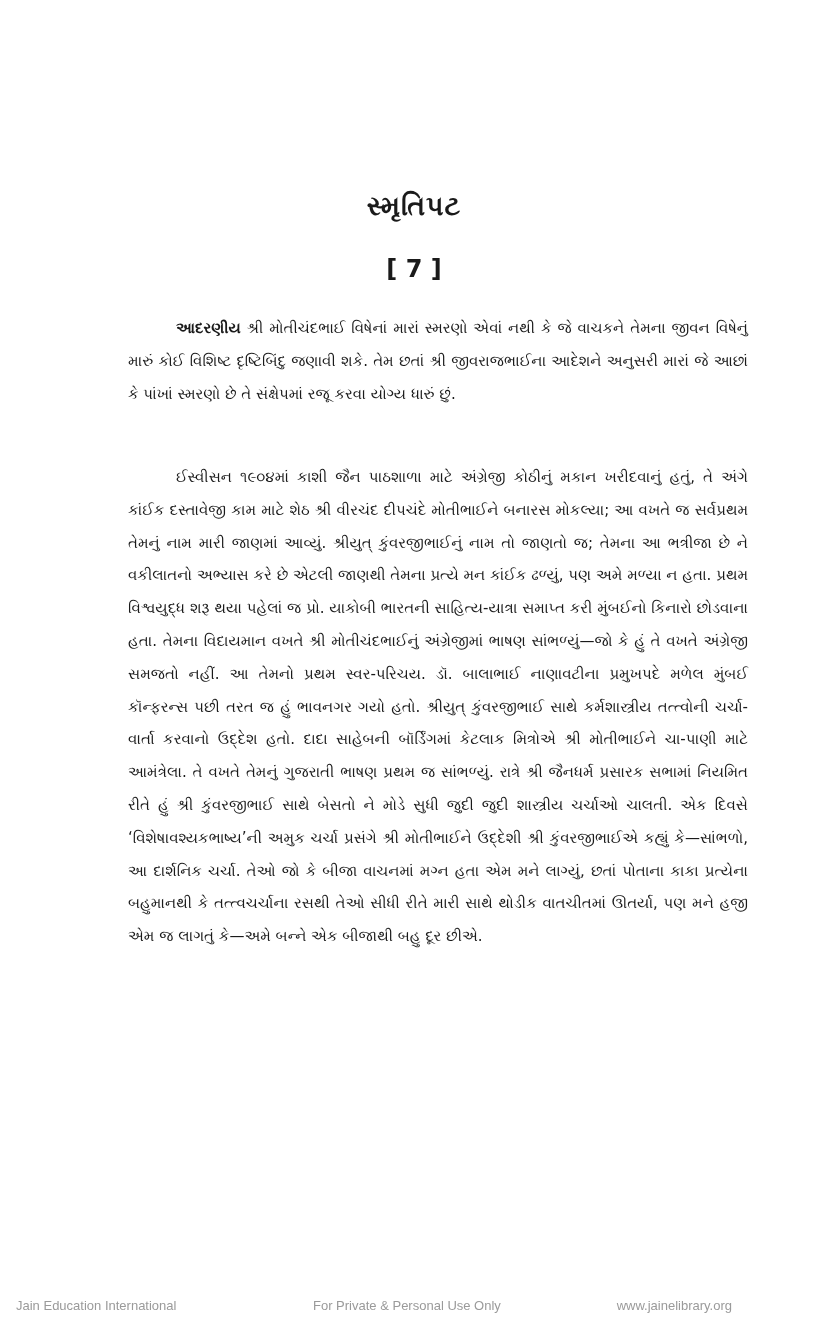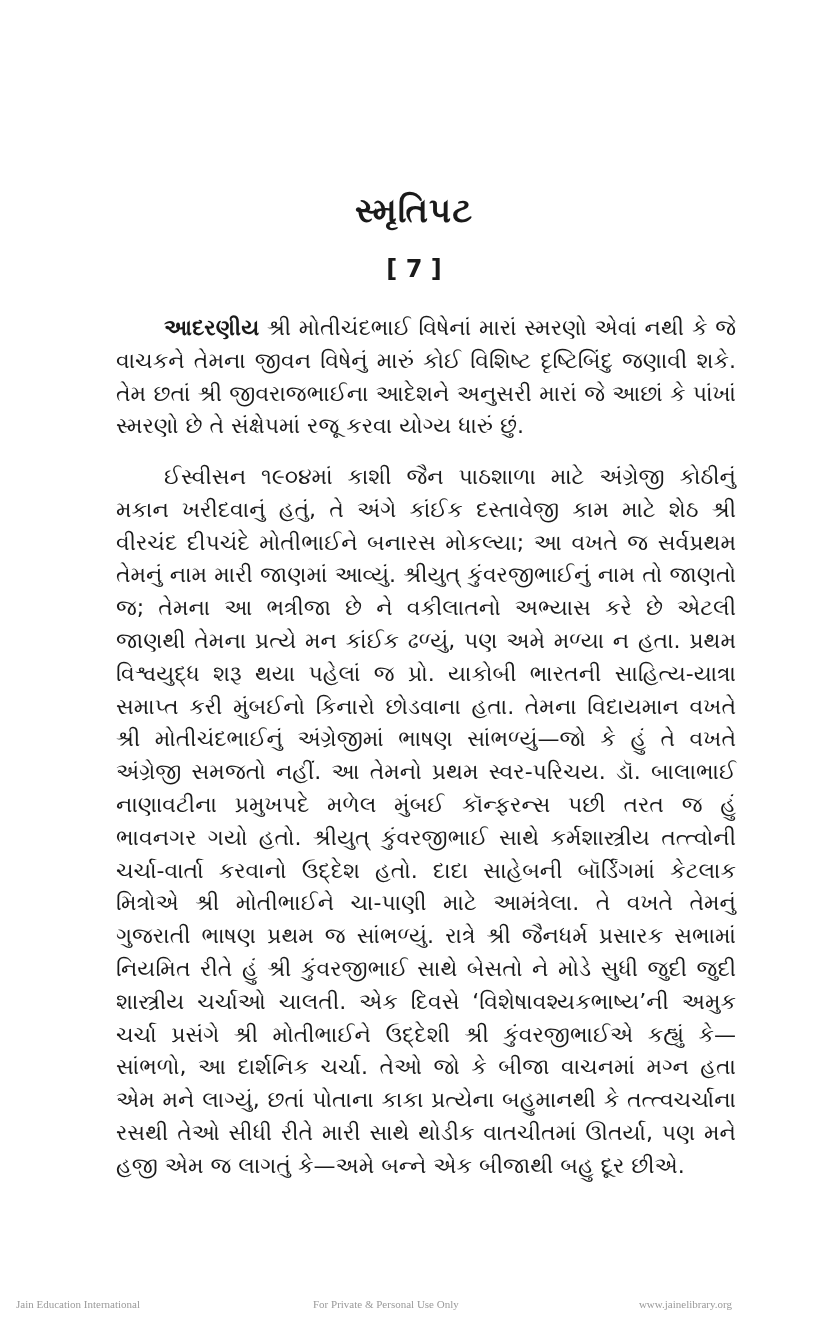--- a/index.html
+++ b/index.html
@@ -20,58 +20,58 @@
     left: 0; top: 0;
     width: 828px;
     height: 1338px;
   }
   .title {
     position: absolute;
     top: 190px;
     left: 0;
     width: 828px;
     text-align: center;
-    font-size: 34px;
+    font-size: 27px;
     font-weight: bold;
     letter-spacing: 1px;
   }
   .chapter-num {
     position: absolute;
     top: 255px;
     left: 0;
     width: 828px;
     text-align: center;
     font-size: 24px;
     font-weight: bold;
   }
   .body-text {
     position: absolute;
-    left: 116px;
+    left: 128px;
     width: 620px;
-    font-size: 22px;
+    font-size: 15px;
     line-height: 32.8px;
     text-align: justify;
   }
   .p1 { top: 312px; }
   .p2 { top: 461px; }
   .para {
     margin: 0;
     text-indent: 48px;
   }
   .lead {
     font-weight: bold;
   }
   .footer {
     position: absolute;
     top: 1298px;
     left: 0;
     width: 736px;
     height: 20px;
-    font-family: Liberation Serif, serif;
-    font-size: 11px;
+    font-family: Liberation Sans, sans-serif;
+    font-size: 13px;
     color: #9a9a9a;
   }
   .footer span {
     position: absolute;
     top: 0;
   }
   .f-left { left: 16px; }
   .f-center { left: 313px; }
   .f-right { right: 4px; }
 </style>

